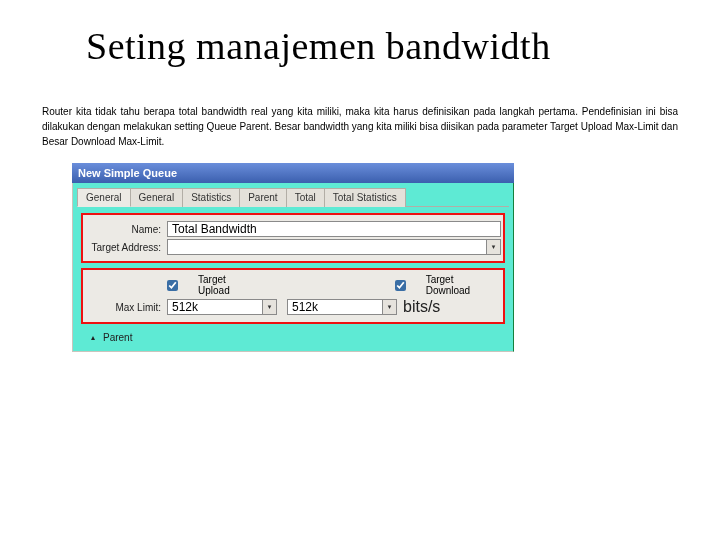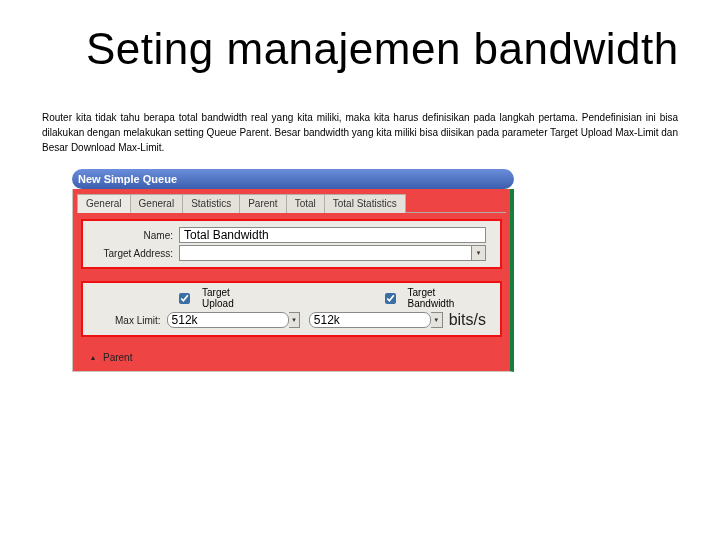--- a/index.html
+++ b/index.html
@@ -5,55 +5,54 @@
   * { box-sizing: border-box; margin: 0; padding: 0; }
   body {
     width: 720px;
     height: 540px;
     background: #fff;
     font-family: Arial, Helvetica, sans-serif;
     color: #000;
     position: relative;
   }
   .page-title {
-    font-size: 44px;
+    font-size: 38px;
     font-weight: 400;
-    font-family: Liberation Sans, sans-serif;
+    font-family: Liberation Serif, serif;
     padding: 24px 0 0 86px;
     letter-spacing: 0.5px;
   }
   .body-text {
     font-size: 10px;
     line-height: 1.5;
     text-align: justify;
     padding: 36px 42px 0 42px;
   }
   .body-text b { font-weight: normal; }
   .dialog-wrap {
     margin: 14px 0 0 72px;
     width: 442px;
   }
   .titlebar {
     height: 20px;
     background: linear-gradient(#6a8edb, #3b5fae);
     display: flex;
     align-items: center;
     padding-left: 6px;
-    border-radius: 10px;
   }
   .titlebar-text {
     color: #fff;
     font-size: 11px;
     font-weight: bold;
     font-family: Tahoma, Arial, sans-serif;
   }
   .dialog-body {
-    background: #ef4444;
+    background: #5eead4;
     border-left: 1px solid #c9c5bd;
-    border-right: 4px solid #15803d;
+    border-right: 1px solid #15803d;
     border-bottom: 1px solid #c9c5bd;
     padding: 4px 4px 6px 4px;
   }
   .tabstrip {
     display: flex;
     gap: 0;
     font-size: 10px;
     font-family: Tahoma, Arial, sans-serif;
     border-bottom: 1px solid #b2aea6;
     position: relative;
@@ -74,22 +73,22 @@
     border-bottom: 1px solid #eceae5;
     z-index: 2;
   }
   .form-area {
     padding: 6px 4px 2px 4px;
     font-size: 10px;
     font-family: Tahoma, Arial, sans-serif;
   }
   .group {
     border: 2px solid #e11;
-    padding: 4px 14px;
-    margin-bottom: 12px;
+    padding: 4px 2px;
+    margin-bottom: 5px;
     background: #eceae5;
   }
   .row {
     display: flex;
     align-items: center;
     margin: 2px 0;
   }
   .lbl {
     width: 82px;
     text-align: right;
@@ -115,31 +114,31 @@
     align-items: center;
     justify-content: center;
     font-size: 7px;
     color: #333;
     cursor: pointer;
   }
   .check-row {
     display: flex;
     align-items: center;
     padding-left: 82px;
-    gap: 12px;
+    gap: 20px;
   }
   .check-row .sep { width: 96px; }
   .chk {
     width: 11px;
     height: 11px;
     accent-color: #3a6ea5;
   }
   .chk-lbl { padding-right: 2px; }
   .limit-row { display: flex; align-items: center; }
-  .limit-row .input { width: 122px; flex: none; border-radius: 7px; }
+  .limit-row .input { width: 96px; flex: none; }
   .limit-row .gap { width: 10px; }
   .unit {
     font-size: 16px;
     padding-left: 6px;
     color: #222;
   }
   .burst-row {
     display: flex;
     align-items: center;
     font-size: 10px;
@@ -193,21 +192,21 @@
           <div class="dropdown-arrow">▾</div>
         </div>
       </div>
 
       <div class="group">
         <div class="check-row">
           <input type="checkbox" class="chk" checked="" style="">
           <span class="chk-lbl">Target Upload</span>
           <span class="sep"></span>
           <input type="checkbox" class="chk" checked="" style="">
-          <span class="chk-lbl">Target Bandwidth</span>
+          <span class="chk-lbl">Target Download</span>
         </div>
         <div class="row limit-row">
           <div class="lbl">Max Limit:</div>
           <input class="input" type="text" value="512k" style="">
           <div class="dropdown-arrow">▾</div>
           <span class="gap"></span>
           <input class="input" type="text" value="512k" style="">
           <div class="dropdown-arrow">▾</div>
           <span class="unit">bits/s</span>
         </div>

